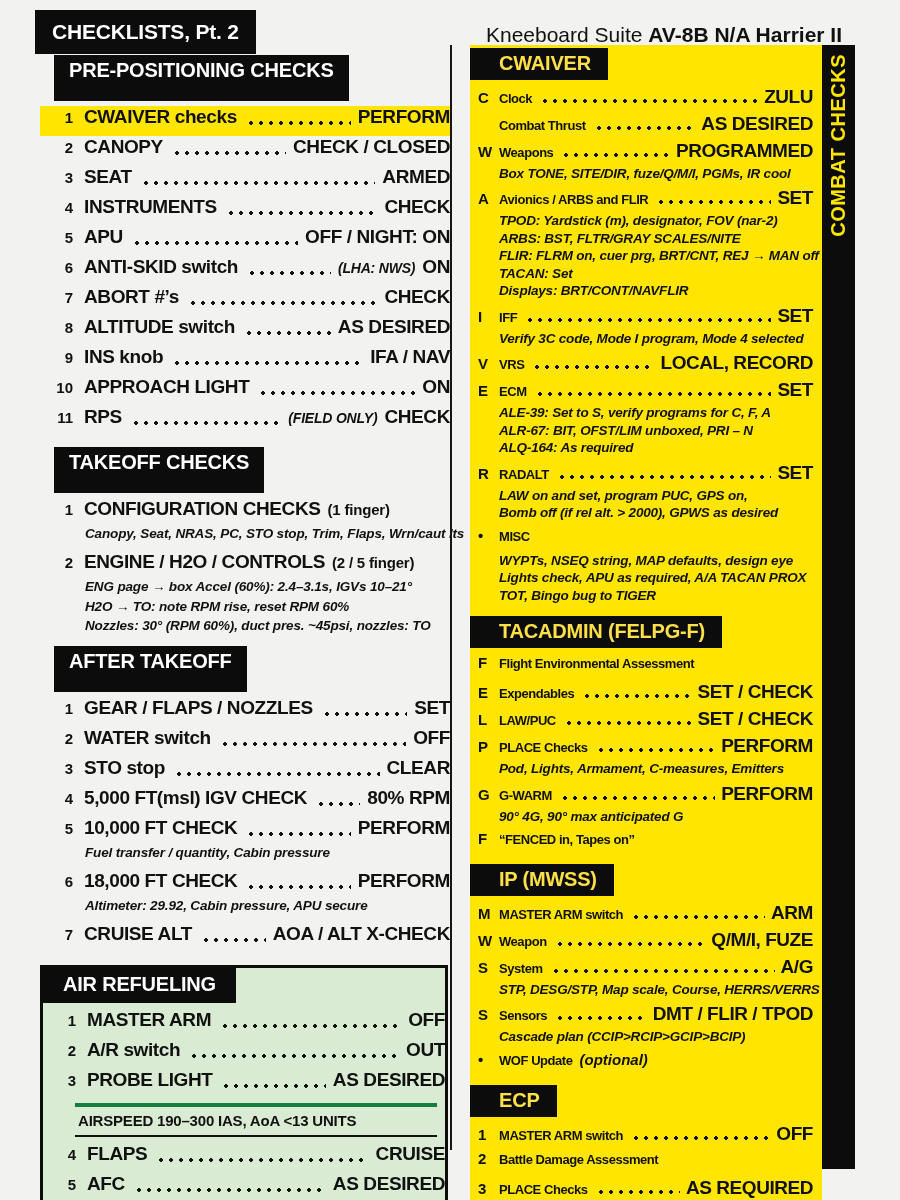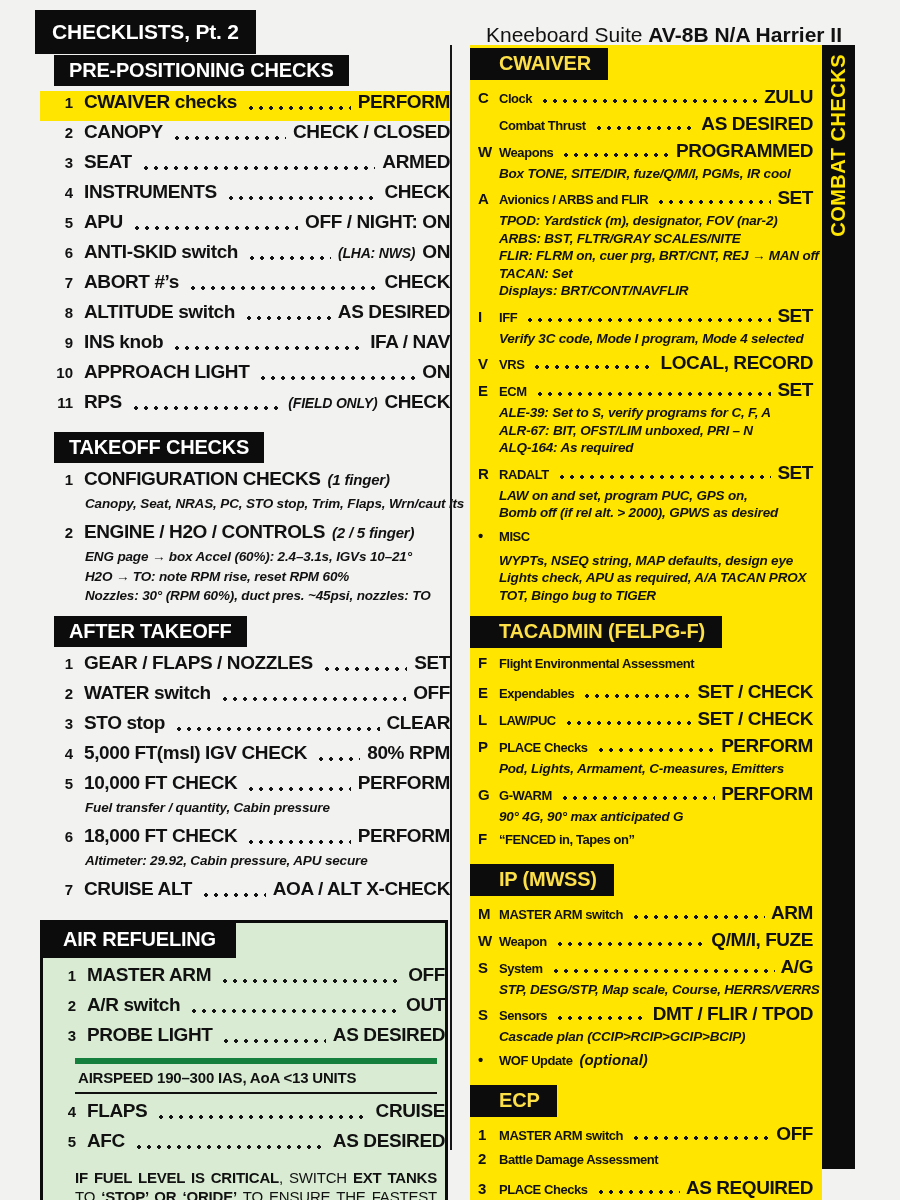--- a/index.html
+++ b/index.html
@@ -10,40 +10,40 @@
     -webkit-font-smoothing:antialiased;
   }
   
   .hdr-badge { position:absolute; left:35px; top:10px; background:#0c0c0c; color:#fff;
     font-size:21px; font-weight:bold; padding:10px 17px; letter-spacing:-0.2px; white-space:nowrap; }
   .hdr-title { position:absolute; top:23px; right:58px; font-size:21px; white-space:nowrap; }
   .hdr-title .bold { font-weight:bold; }
   
   #left-col { position:absolute; left:40px; top:55px; width:410px; }
   .sec-hdr { display:inline-block; background:#0c0c0c; color:#fff; font-weight:bold; font-size:20px;
-    padding:4px 15px 4px; margin:0 4px 5px 14px; letter-spacing:-0.2px; white-space:nowrap; }
+    padding:4px 15px 19px; margin:0 4px 5px 14px; letter-spacing:-0.2px; white-space:nowrap; }
   .sec { margin-bottom:11px; }
   .row { display:flex; align-items:baseline; height:30px; padding-left:7px; white-space:nowrap; }
   .row .num { width:26px; flex:none; text-align:right; margin-right:11px; font-size:15px; font-weight:bold; }
   .row .lbl { font-size:19px; font-weight:bold; letter-spacing:-0.4px; }
-  .row .sfx { font-size:15px; font-style:italic; font-weight:bold; margin-left:7px; letter-spacing:-0.2px; }
+  .row .sfx { font-size:15px; font-weight:bold; margin-left:7px; letter-spacing:-0.2px; }
   .row .leader { flex:1; min-width:12px; align-self:stretch; margin:0 7px;
     background-image:radial-gradient(circle,#141414 1.6px,transparent 1.9px);
     background-size:10px 10px; background-repeat:repeat-x; background-position:2px calc(100% - 8px); }
   .row .vpfx { font-size:14px; font-style:italic; font-weight:bold; margin-right:7px; letter-spacing:-0.2px; }
   .row .val { font-size:19px; font-weight:bold; letter-spacing:-0.4px; }
   .row.hl { background:#ffe500; }
   .sub { margin:-3px 0 5px 45px; font-size:13.5px; font-style:italic; font-weight:bold;
     line-height:1.32; letter-spacing:-0.15px; white-space:nowrap; }
   .sub-block { margin-bottom:8px; }
   
   .ar-box { margin-top:12px; border:3px solid #0c0c0c; background:#d9ecd3; padding-bottom:9px; width:408px; }
   .ar-box .sec-hdr { margin:-1px 0 6px -1px; padding:6px 20px 7px 21px; }
   .ar-box .row { height:30px; }
-  .ar-rule-note { border-top:6px solid #15803d; border-bottom:2px solid #111; margin:4px 8px 6px 32px;
+  .ar-rule-note { border-top:4px solid #15803d; border-bottom:2px solid #111; margin:4px 8px 6px 32px;
     padding:5px 0 6px 3px; font-size:15px; font-weight:bold; letter-spacing:-0.2px; white-space:nowrap; }
   .ar-critical { border-bottom:2px solid #111; margin:3px 8px 9px 32px; padding:5px 0 9px 0;
     font-size:15px; line-height:1.3; text-align:justify; letter-spacing:-0.2px; }
   .ar-critical .b { font-weight:bold;margin-top:48px; }
   
   #divider { position:absolute; left:450px; top:45px; width:2px; height:1105px; background:#161616; }
   
   #right-panel { position:absolute; left:470px; top:45px; width:385px; }
   #rp-yellow { width:352px; background:#ffe500; padding:2px 0 10px; min-height:1118px; }
   #rp-strip { position:absolute; top:0; right:0; width:33px; height:1124px; background:#0c0c0c;

